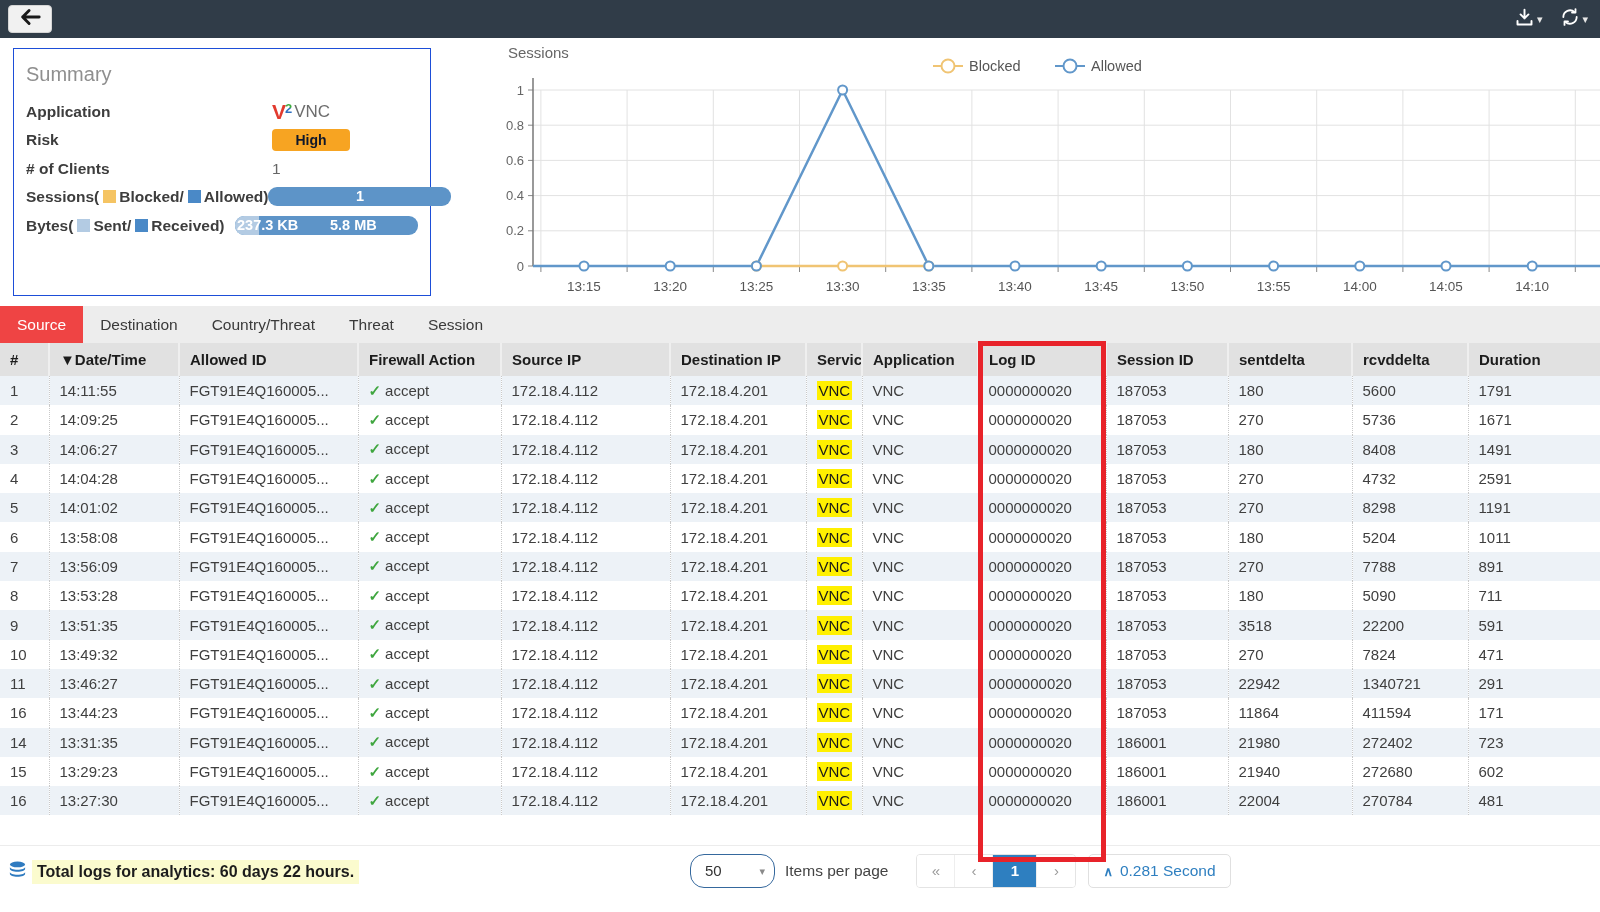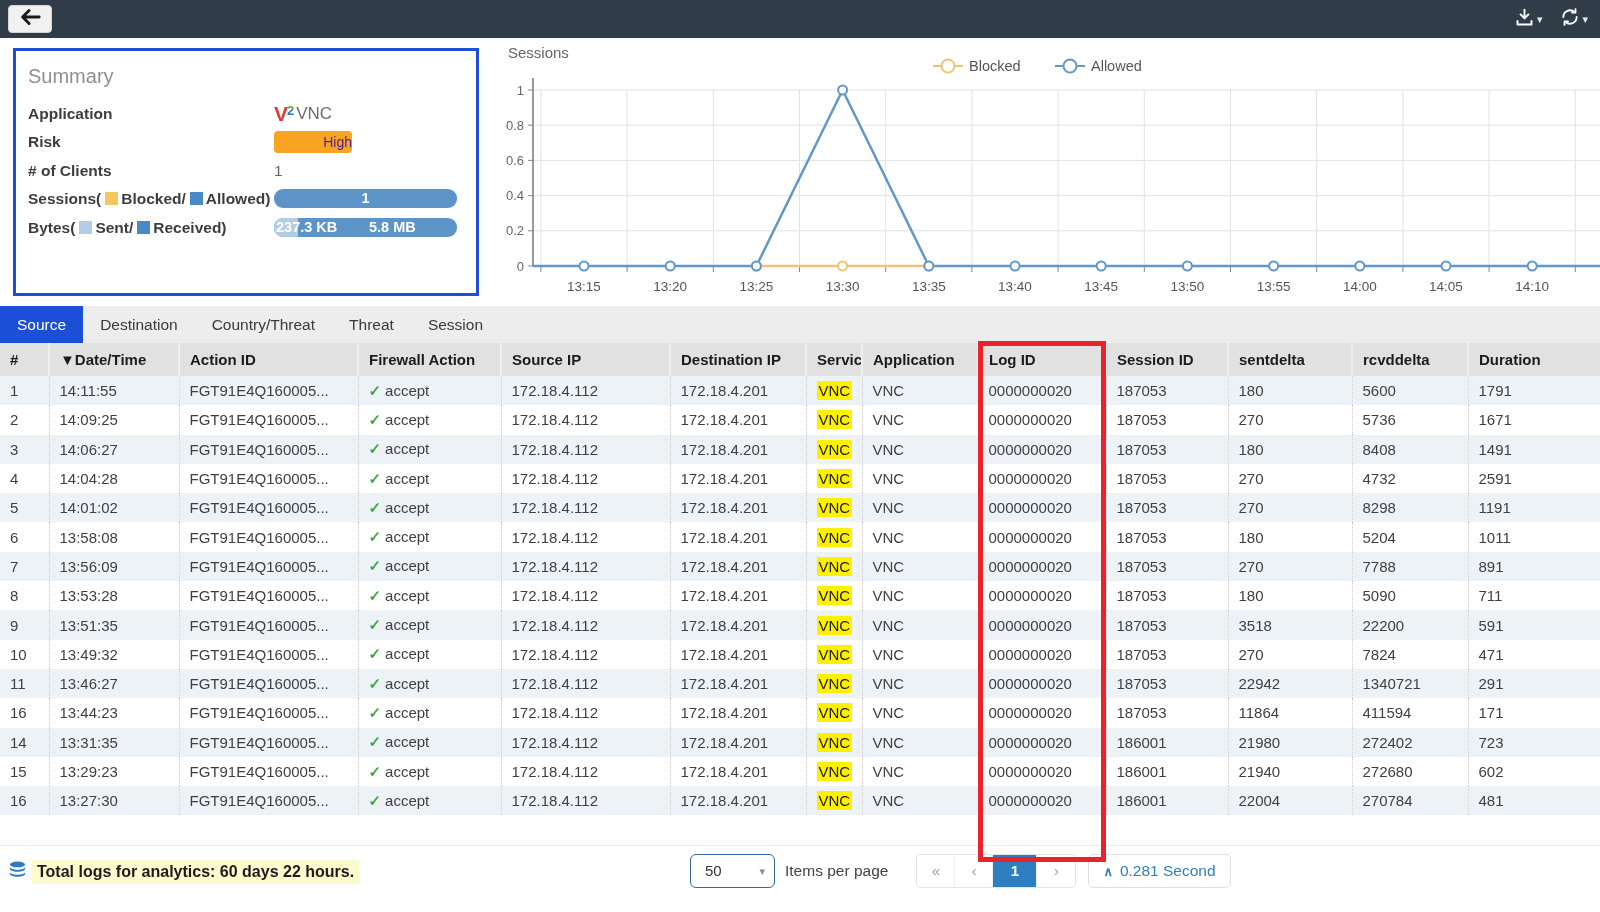--- a/index.html
+++ b/index.html
@@ -9,48 +9,48 @@
   
   .toolbar { position: absolute; left:0; top:0; width:1600px; height:38px; background:#303c48; }
   .back-btn { position:absolute; left:8px; top:5px; width:44px; height:28px; background:#f1f1f1;
               border:1px solid #d5d5d5; border-radius:4px; display:flex; align-items:center; justify-content:center; cursor:pointer; }
   .tb-right { position:absolute; right:6px; top:0; height:38px; display:flex; align-items:center; gap:6px; color:#fff; }
   .tb-group { display:flex; align-items:center; gap:2px; padding:0 6px; cursor:pointer; }
   .caret { font-size:11px; color:#e8e8e8; }
 
   
   .top-section { position:absolute; left:0; top:38px; width:1600px; height:268px; background:#fff; }
-  .summary-panel { position:absolute; left:13px; top:10px; width:466px; height:248px; background:#fff;
-                   border:3px solid #1d4ed8; padding:12px 12px 0 12px; }
+  .summary-panel { position:absolute; left:13px; top:10px; width:418px; height:248px; background:#fff;
+                   border:1px solid #1d4ed8; padding:12px 12px 0 12px; }
   .summary-title { font-size:20px; color:#8f8f8f; margin:2px 0 12px 0; }
   .s-row { display:flex; align-items:center; min-height:27px; }
   .s-label { width:246px; font-size:15.5px; font-weight:600; color:#3d3d3d; display:flex; align-items:center; flex-wrap:nowrap; }
   .s-value { font-size:15.5px; color:#666; display:flex; align-items:center; }
   .sq { display:inline-block; width:13px; height:13px; margin:0 3px 0 4px; }
-  .risk-badge { display:inline-block; width:78px; height:22px; line-height:22px; text-align:right;
-                color:#4c1d95; font-size:14px; font-weight:400; border-radius:4px; }
+  .risk-badge { display:inline-block; width:78px; height:22px; line-height:22px; text-align:center;
+                color:#0f172a; font-size:14px; font-weight:700; border-radius:4px; }
   .hbar { position:relative; width:183px; height:19px; border-radius:9px; overflow:hidden;
           color:#fff; font-size:14.5px; font-weight:600; }
   .hbar .seg-sent { position:absolute; left:0; top:0; width:24px; height:19px; }
   .hbar .bar-text-center { position:absolute; left:0; top:0; width:100%; text-align:center; line-height:19px; }
   .hbar .bt-sent { position:absolute; left:2px; top:0; line-height:19px; }
   .hbar .bt-recv { position:absolute; left:95px; top:0; line-height:19px; }
 
   .vnc-logo { display:inline-flex; align-items:center; margin-right:2px; }
   .vnc-v { color:#e23a2e; font-weight:bold; font-size:21px; line-height:1; }
   .vnc-2 { font-weight:bold; font-size:13px; line-height:1; margin-left:-1px; position:relative; top:-3px;
            background:linear-gradient(#3daa3d 48%, #2d6fc0 48%); -webkit-background-clip:text; background-clip:text; color:transparent; }
   .vnc-text { color:#6d6d6d; font-size:17px; }
 
   .chart-box { position:absolute; left:500px; top:0; width:1100px; height:268px; }
 
   
   .tabbar { position:absolute; left:0; top:306px; width:1600px; height:37px; background:#ededed; display:flex; }
   .tab { height:37px; line-height:37px; padding:0 17px; font-size:15.5px; color:#3a3a3a; cursor:pointer; white-space:nowrap; }
-  .tab.active { background:#1d4ed8; color:#fff; }
+  .tab.active { background:#ef4444; color:#fff; }
 
   
   .table-wrap { position:absolute; left:0; top:343px; width:1600px; height:502px; overflow:hidden; }
   table { width:1600px; border-collapse:collapse; table-layout:fixed; }
   th { height:33px; background:#e1e1e1; font-size:15px; font-weight:700; color:#1c1c1c; text-align:left;
        padding:0 4px 0 10px; border-right:2px solid #efefef; white-space:nowrap; overflow:hidden; }
   td { height:29.3px; font-size:15px; color:#3f3f3f; padding:0 4px 0 10px; border-right:1px dotted #c9c9c9;
        white-space:nowrap; overflow:hidden; }
   th:last-child, td:last-child { border-right:none; }
   tbody tr:nth-child(odd) { background:#edf2f7; }
@@ -59,21 +59,21 @@
   .svc-hl { background:#fff000; color:#1a1a1a; padding:1px 2px; }
 
   .redbox { position:absolute; left:978px; top:341px; width:128px; height:521px;
             border:5px solid #e8232a; z-index:10; pointer-events:none; }
 
   
   .footer { position:absolute; left:0; top:845px; width:1600px; height:67px; background:#fff; border-top:1px solid #ececec; z-index:5; }
   .total-logs { position:absolute; left:8px; top:14px; display:flex; align-items:center; }
   .total-logs-text { margin-left:5px; background:#fbfbce; font-size:16px; font-weight:700; color:#1c1c1c; padding:3px 5px; }
   .fcontrols { position:absolute; left:690px; top:8px; display:flex; align-items:center; }
-  .pp-select { position:relative; width:85px; height:34px; border:1px solid #35689d; border-radius:6px;
+  .pp-select { position:relative; width:85px; height:34px; border:1px solid #35689d; border-radius:14px;
                font-size:15px; color:#333; line-height:32px; padding-left:14px; background:#fff; cursor:pointer; }
   .pp-select .sel-caret { position:absolute; right:9px; top:0; color:#8a8a8a; font-size:11px; }
   .pp-label { margin:0 28px 0 10px; font-size:15.5px; color:#444; }
   .pager { display:flex; border:1px solid #e4e4e4; border-radius:4px; overflow:hidden; height:34px; }
   .pg-btn { width:38px; height:34px; line-height:32px; text-align:center; color:#9a9a9a; font-size:15px;
             background:#fff; border-right:1px solid #eee; cursor:pointer; }
   .pg-btn.active { background:#2e7fc0; color:#fff; font-weight:600; width:44px; }
   .pg-btn:last-child { border-right:none; }
   .elapsed-btn { margin-left:12px; height:34px; display:flex; align-items:center; gap:7px; border:1px solid #e0e0e0;
                  border-radius:5px; padding:0 14px; color:#2e7fc0; font-size:15.5px; background:#fff; cursor:pointer; }
@@ -287,21 +287,21 @@
           <col style="width: 128px;">
           <col style="width: 122px;">
           <col style="width: 124px;">
           <col style="width: 116px;">
           <col style="width: 132px;">
         </colgroup>
         <thead>
           <tr>
             <th>#</th>
             <th>▼Date/Time</th>
-            <th>Action ID</th>
+            <th>Allowed ID</th>
             <th>Firewall Action</th>
             <th>Source IP</th>
             <th>Destination IP</th>
             <th>Service</th>
             <th>Application</th>
             <th>Log ID</th>
             <th>Session ID</th>
             <th>sentdelta</th>
             <th>rcvddelta</th>
             <th>Duration</th>

